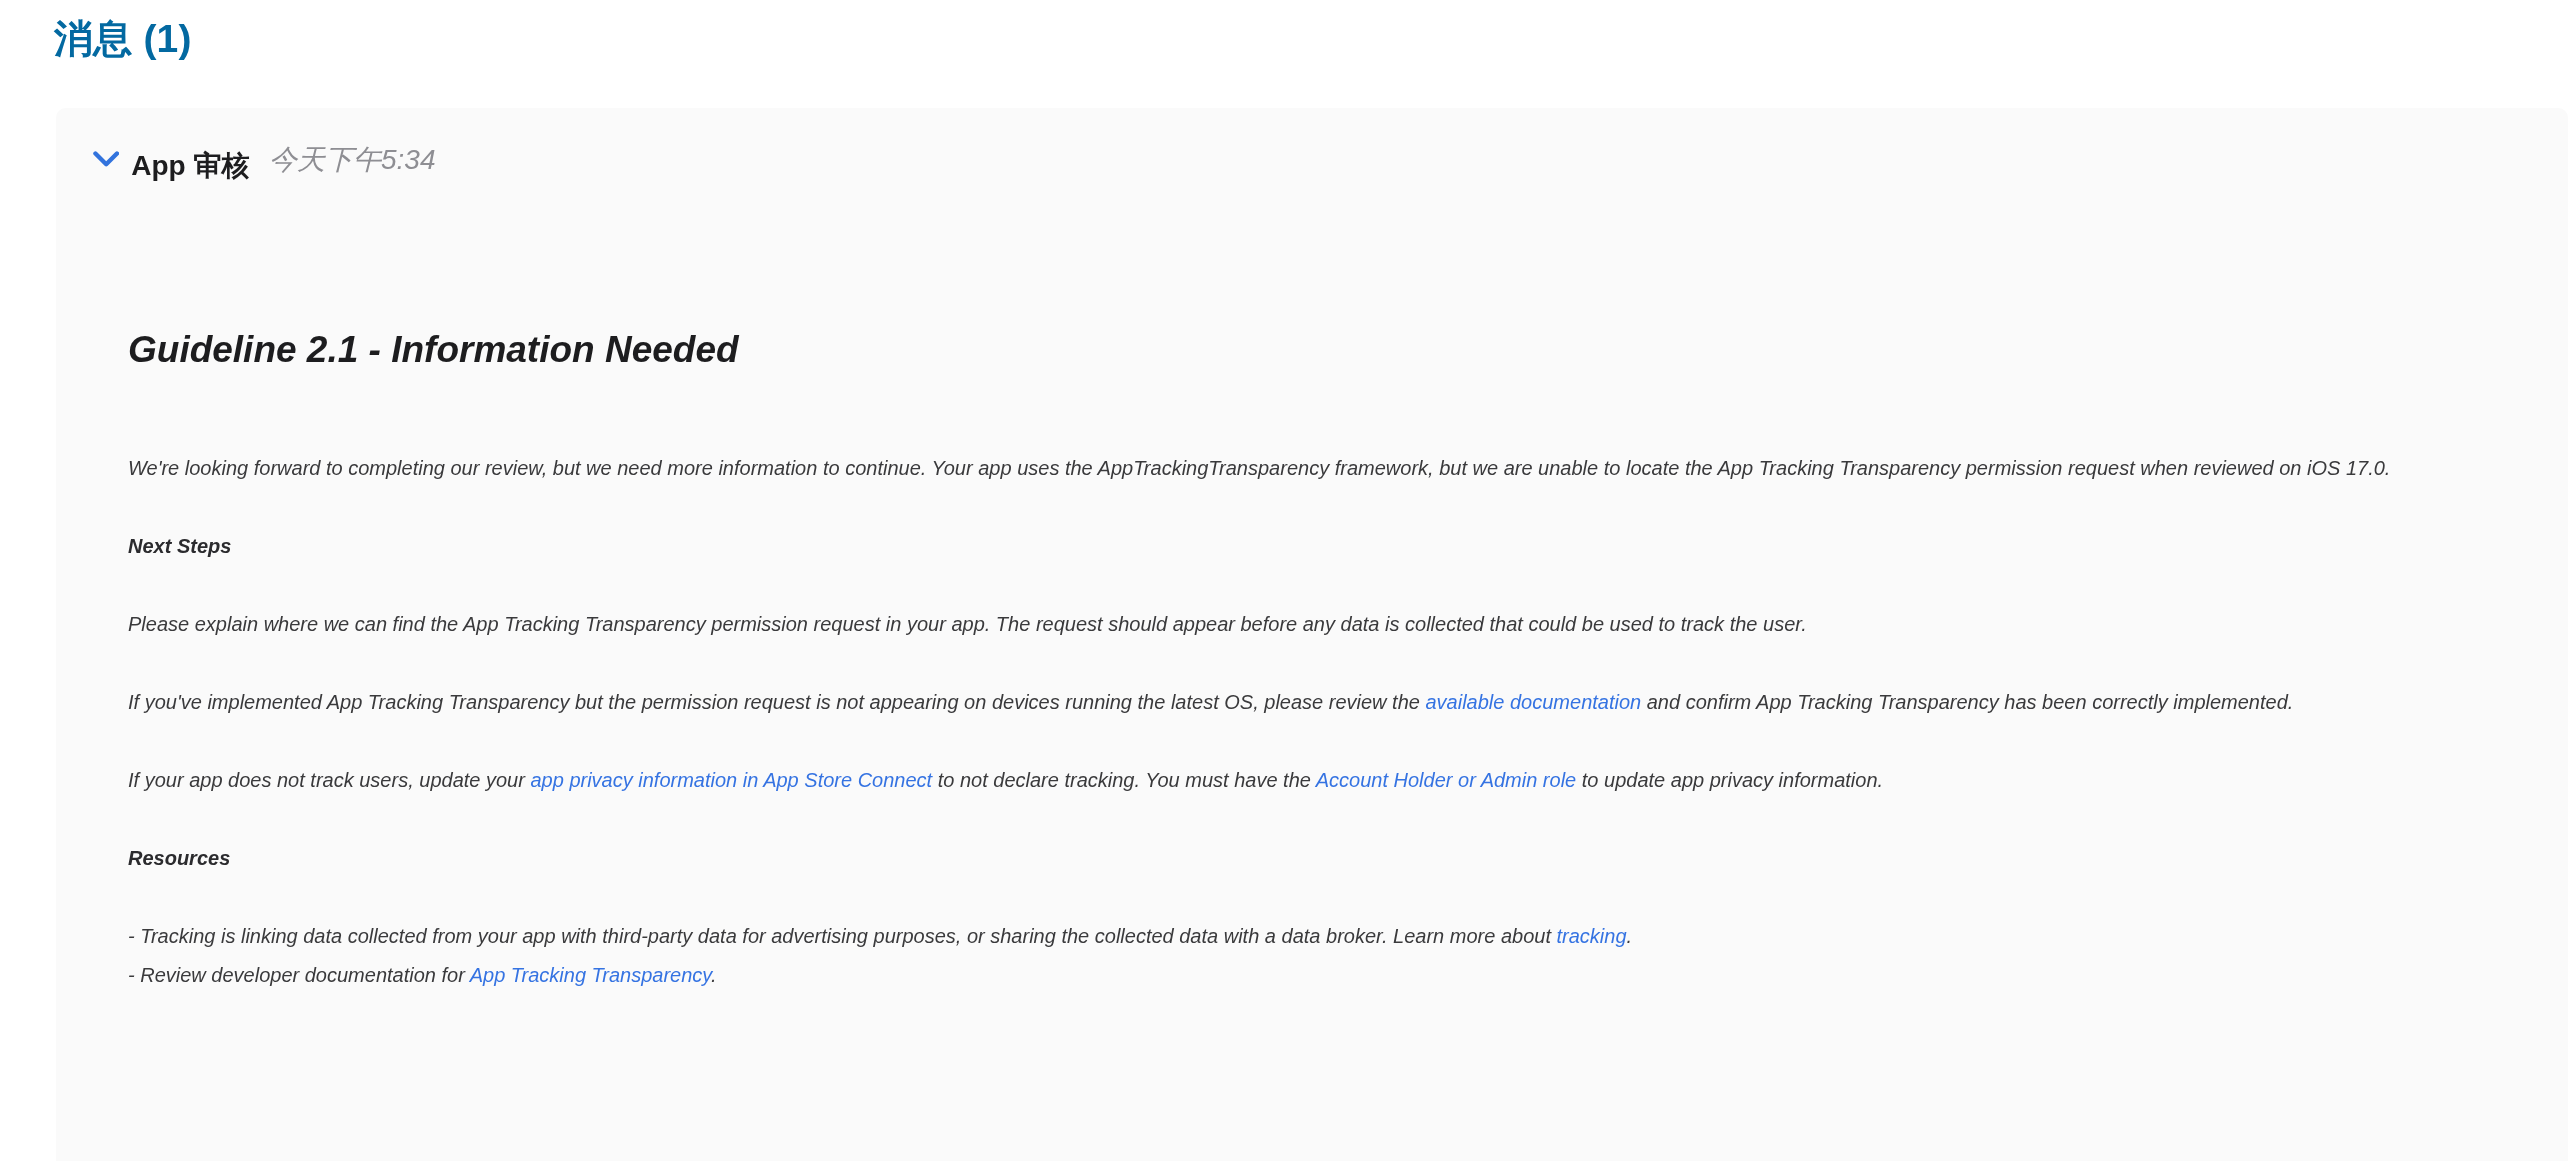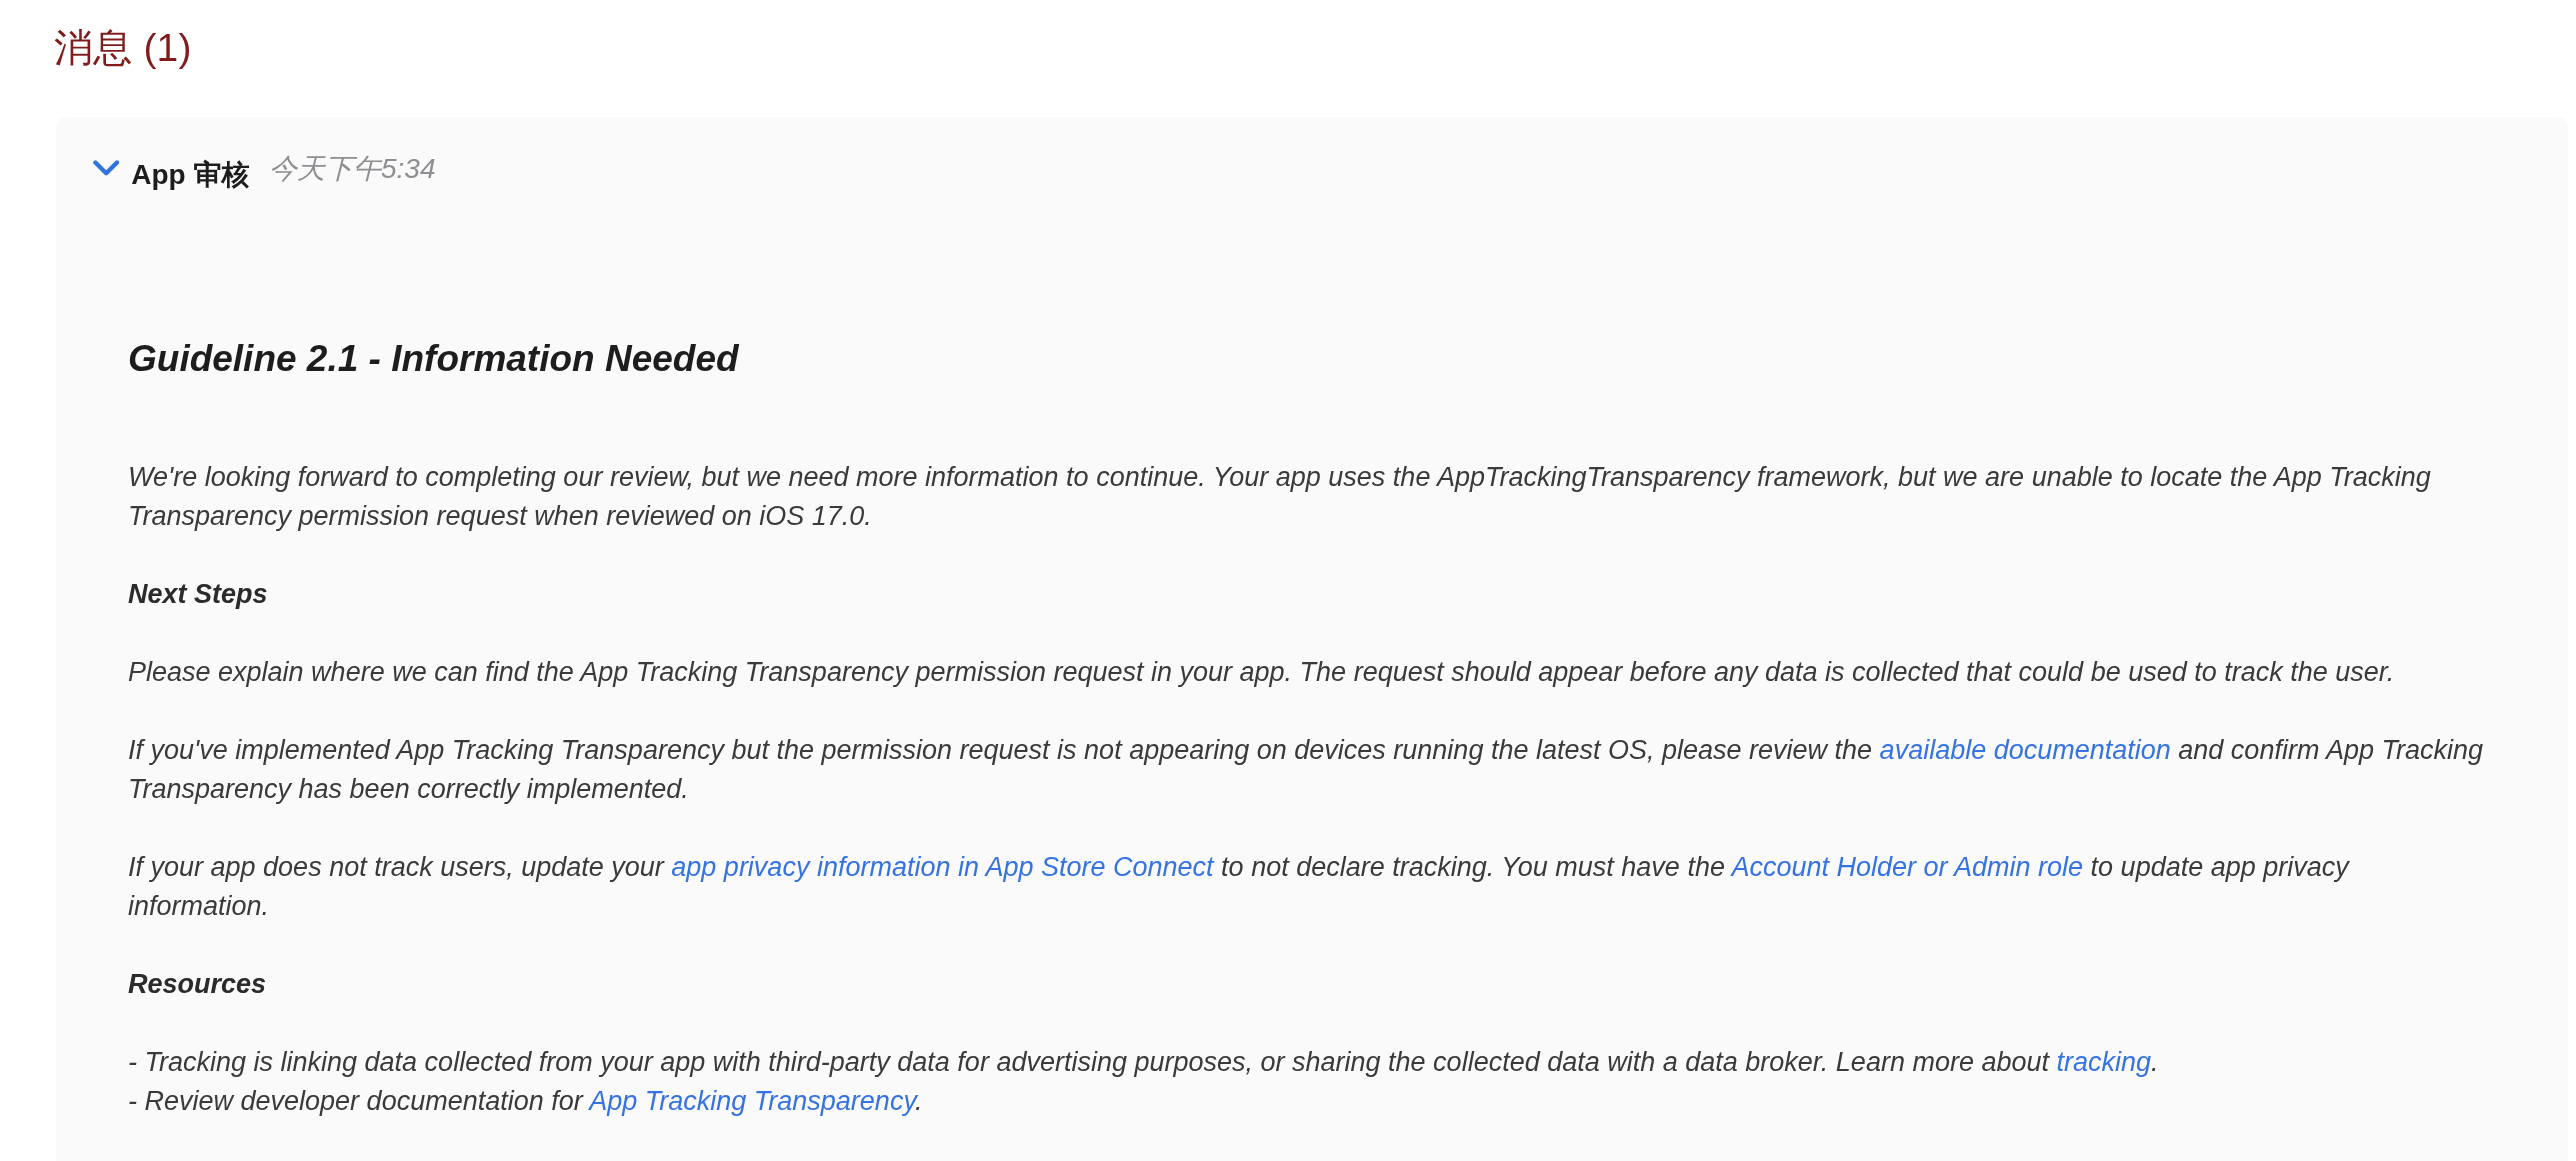--- a/index.html
+++ b/index.html
@@ -4,24 +4,24 @@
 <style>
   * { margin: 0; padding: 0; box-sizing: border-box; }
   html, body {
     width: 2576px;
     height: 1162px;
     overflow: hidden;
     background: #ffffff;
     font-family: "Liberation Sans", "DejaVu Sans", sans-serif;
   }
   .page-title {
-    margin: 21px 0 0 54px;
+    margin: 12px 0 0 54px;
     font-size: 39px;
-    font-weight: 400;
-    color: #7f1d1d;
+    font-weight: 700;
+    color: #0369a1;
     letter-spacing: 0.2px;
   }
   .message-card {
     margin: 42px 7.8px 0 56px;
     height: 1087px;
     background: #fafafa;
     border-radius: 9.8px;
     padding: 32px 78px 0 37px;
   }
   .card-header {
@@ -55,21 +55,21 @@
   }
   .message-heading {
     margin-top: 149px;
     margin-bottom: 78px;
     font-size: 37px;
     line-height: 43px;
     font-weight: 700;
     color: #1d1d1f;
   }
   .paragraph, .subheading, .list-line {
-    font-size: 27px;
+    font-size: 20px;
     line-height: 39px;
     color: #3a3a3c;
   }
   .paragraph, .subheading {
     margin: 0 0 39px 0;
   }
   .subheading { font-weight: 700; color: #2b2b2e; }
   .list-block { margin: 0; }
   a.link {
     color: #3573e2;

